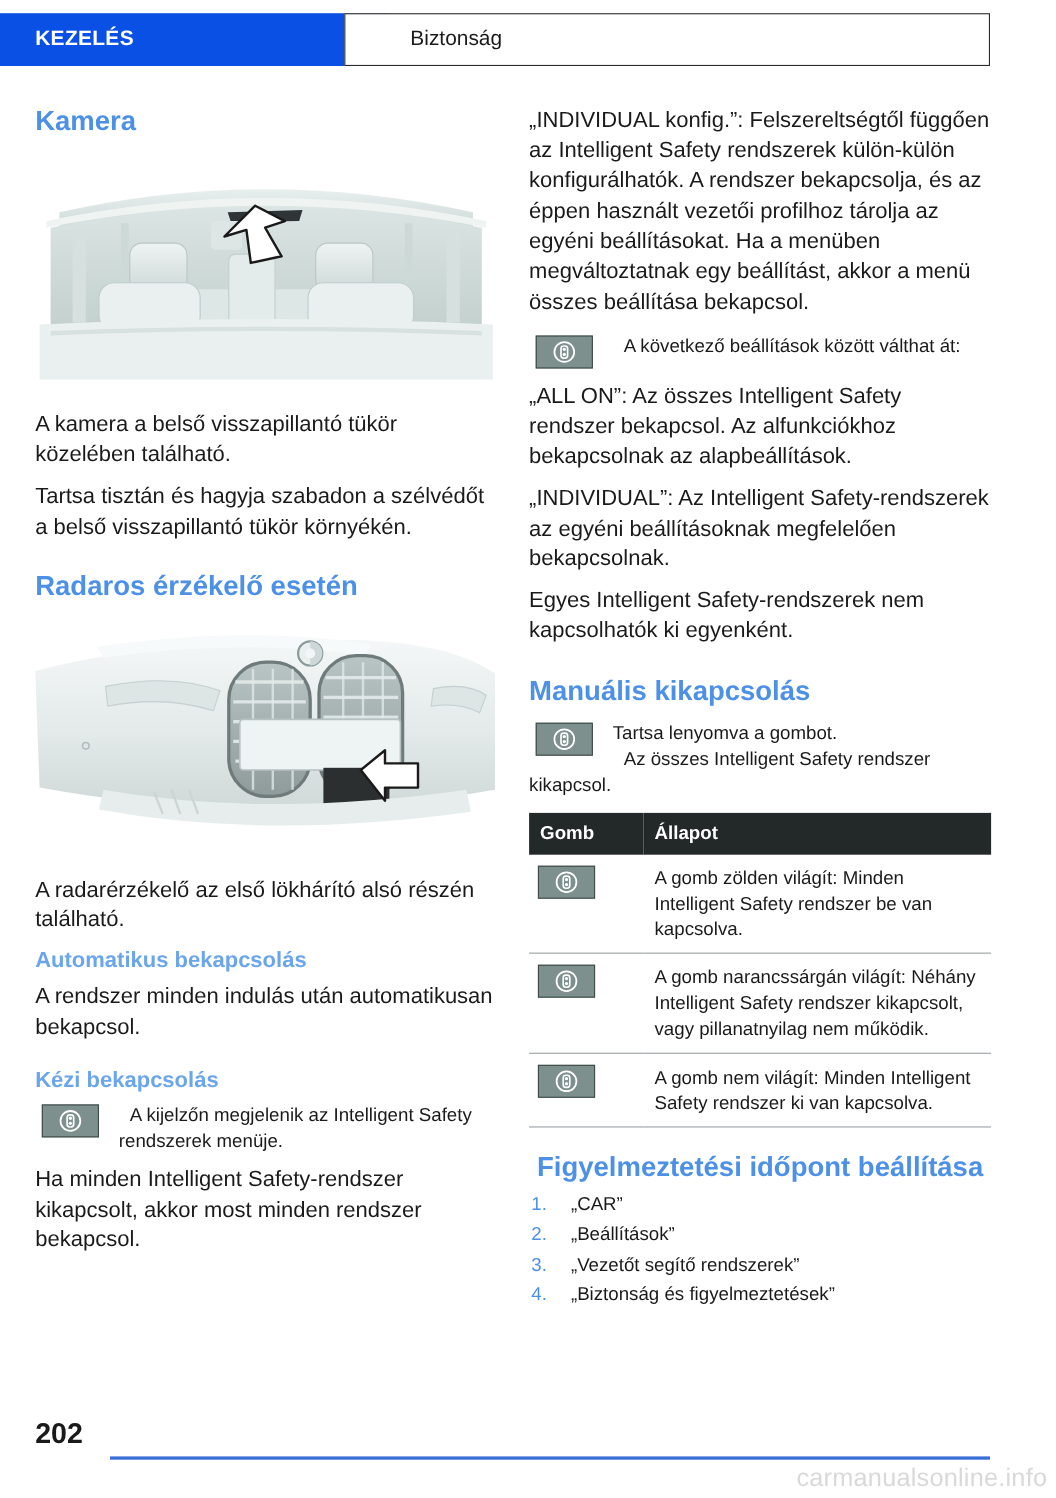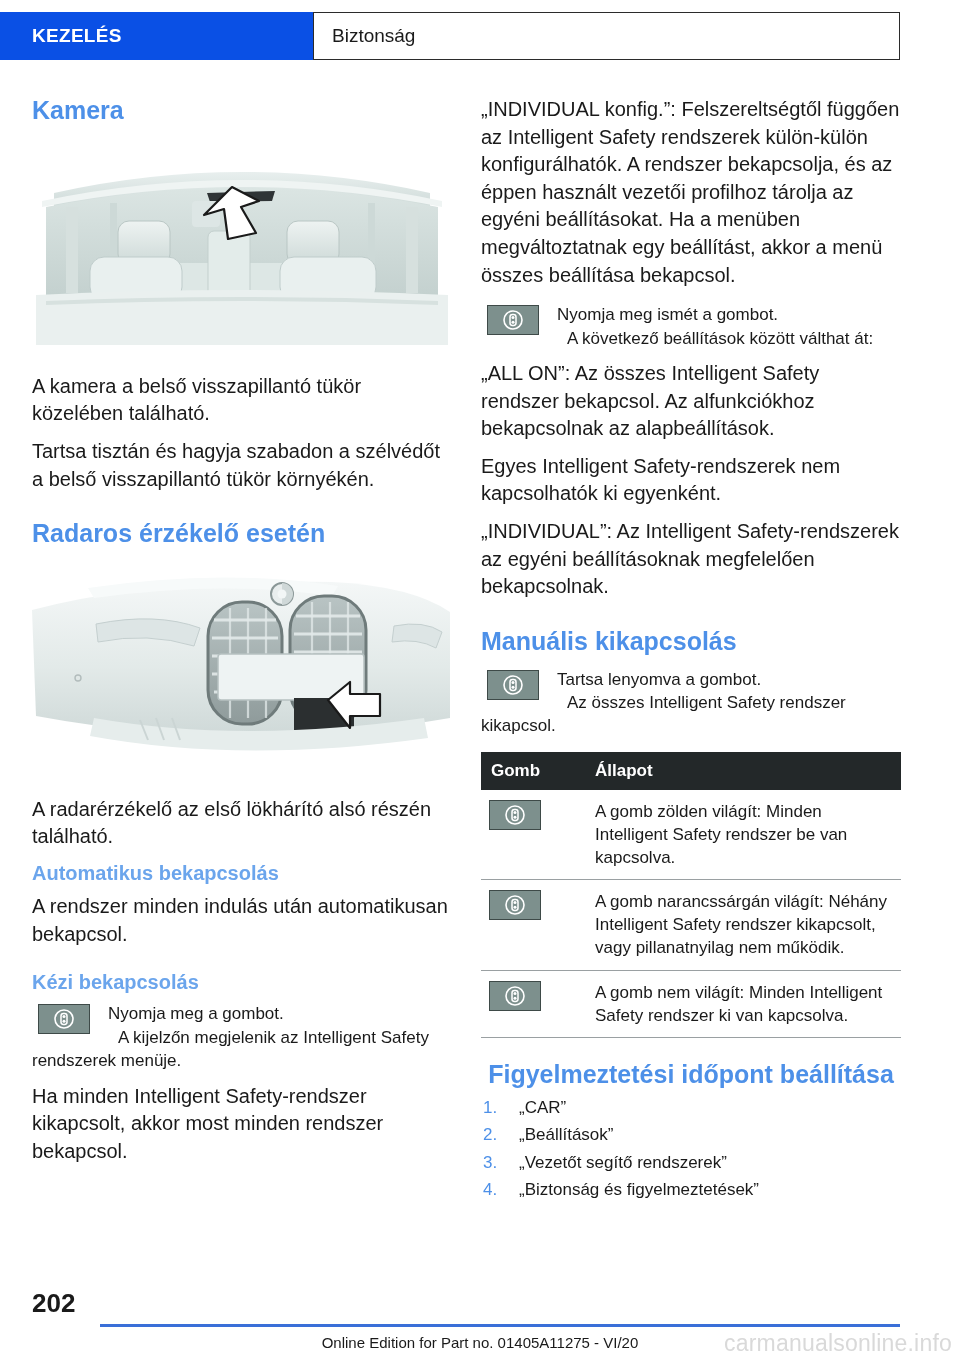--- a/index.html
+++ b/index.html
@@ -51,20 +51,21 @@
     border: 1px solid #2b2b2b;
     box-sizing: border-box;
     background: #ffffff;
     display: flex;
     align-items: center;
     padding-left: 18px;
   }
   .header-section-label {
     font-size: 19px;
     color: #1a1a1a;
+    margin-left: 41px;
   }
 
   
   .col {
     position: absolute;
     top: 96px;
     width: 420px;
   }
   .col-left  { left: 32px; }
   .col-right { left: 481px; }
@@ -366,21 +367,20 @@
   <div class="step">
     <span class="btn-icon">
       <svg width="24" height="24" viewBox="0 0 24 24">
         <circle cx="12" cy="12" r="9" fill="none" stroke="#ffffff" stroke-width="1.6"></circle>
         <rect x="9" y="6.5" width="6" height="11" rx="2.4" fill="none" stroke="#ffffff" stroke-width="1.5"></rect>
         <circle cx="12" cy="9.6" r="1.5" fill="#ffffff"></circle>
         <circle cx="12" cy="14.2" r="1.5" fill="#ffffff"></circle>
       </svg>
     </span>
     <span class="step-lines">
-      <span class="step-line">Nyomja meg a gombot.</span>
       <span class="step-line indent">A kijelzőn megjelenik az Intelligent Safety rendszerek menüje.</span>
     </span>
   </div>
 
   <p class="body">Ha minden Intelligent Safety-rendszer kikapcsolt, akkor most minden rendszer bekapcsol.</p>
 </div>
 
 <div class="col col-right">
 
   <p class="body">„INDIVIDUAL konfig.”: Felszereltségtől függően az Intelligent Safety rendszerek külön-külön konfigurálhatók. A rendszer bekapcsolja, és az éppen használt vezetői profilhoz tárolja az egyéni beállításokat. Ha a menüben megváltoztatnak egy beállítást, akkor a menü összes beállítása bekapcsol.</p>
@@ -388,28 +388,27 @@
   <div class="step" style="margin-top:14px;">
     <span class="btn-icon">
       <svg width="24" height="24" viewBox="0 0 24 24">
         <circle cx="12" cy="12" r="9" fill="none" stroke="#ffffff" stroke-width="1.6"></circle>
         <rect x="9" y="6.5" width="6" height="11" rx="2.4" fill="none" stroke="#ffffff" stroke-width="1.5"></rect>
         <circle cx="12" cy="9.6" r="1.5" fill="#ffffff"></circle>
         <circle cx="12" cy="14.2" r="1.5" fill="#ffffff"></circle>
       </svg>
     </span>
     <span class="step-lines">
-      <span class="step-line">Nyomja meg ismét a gombot.</span>
       <span class="step-line indent">A következő beállítások között válthat át:</span>
     </span>
   </div>
 
   <p class="body">„ALL ON”: Az összes Intelligent Safety rendszer bekapcsol. Az alfunkciókhoz bekapcsolnak az alapbeállítások.</p>
+  <p class="body">„INDIVIDUAL”: Az Intelligent Safety-rendszerek az egyéni beállításoknak megfelelően bekapcsolnak.</p>
   <p class="body">Egyes Intelligent Safety-rendszerek nem kapcsolhatók ki egyenként.</p>
-  <p class="body">„INDIVIDUAL”: Az Intelligent Safety-rendszerek az egyéni beállításoknak megfelelően bekapcsolnak.</p>
 
   <h1 class="sec-title" style="margin-top:26px; margin-bottom:12px;">Manuális kikapcsolás</h1>
 
   <div class="step">
     <span class="btn-icon">
       <svg width="24" height="24" viewBox="0 0 24 24">
         <circle cx="12" cy="12" r="9" fill="none" stroke="#ffffff" stroke-width="1.6"></circle>
         <rect x="9" y="6.5" width="6" height="11" rx="2.4" fill="none" stroke="#ffffff" stroke-width="1.5"></rect>
         <circle cx="12" cy="9.6" r="1.5" fill="#ffffff"></circle>
         <circle cx="12" cy="14.2" r="1.5" fill="#ffffff"></circle>
@@ -485,15 +484,14 @@
     </li>
     <li>
       <span>„Biztonság és figyelmeztetések”</span>
     </li>
   </ol>
 </div>
 
 <div class="footer">
   <div class="page-num">202</div>
   <div class="footer-rule"></div>
-  <div class="footer-note">Online Edition for Part no. 01405A11275 - VI/20</div>
   <div class="watermark">carmanualsonline.info</div>
 </div>
 
 </body></html>

